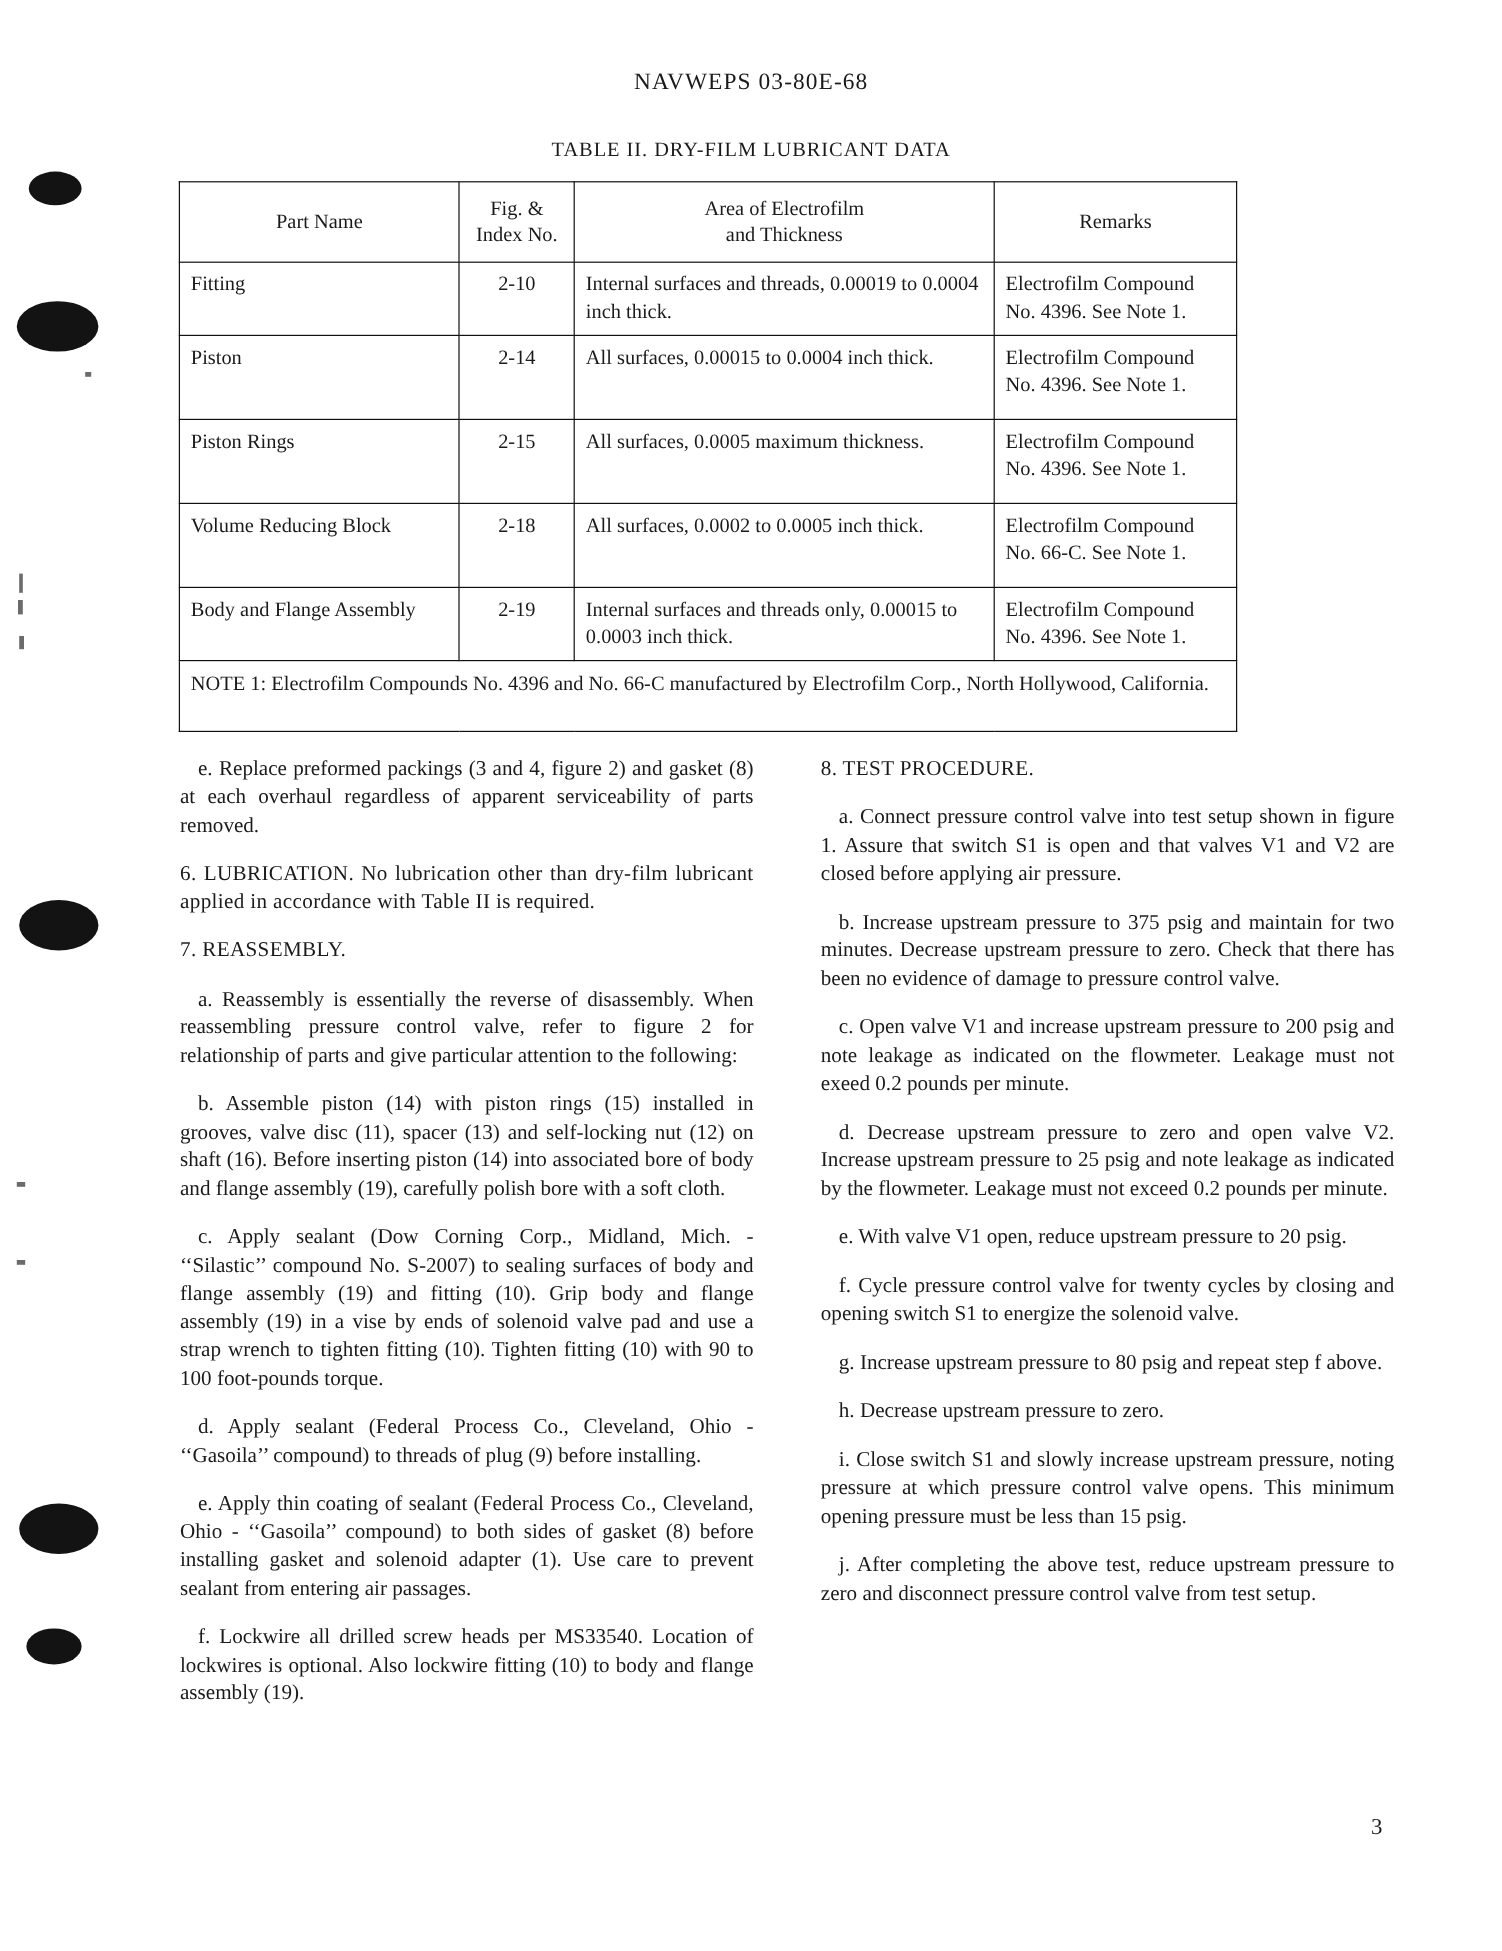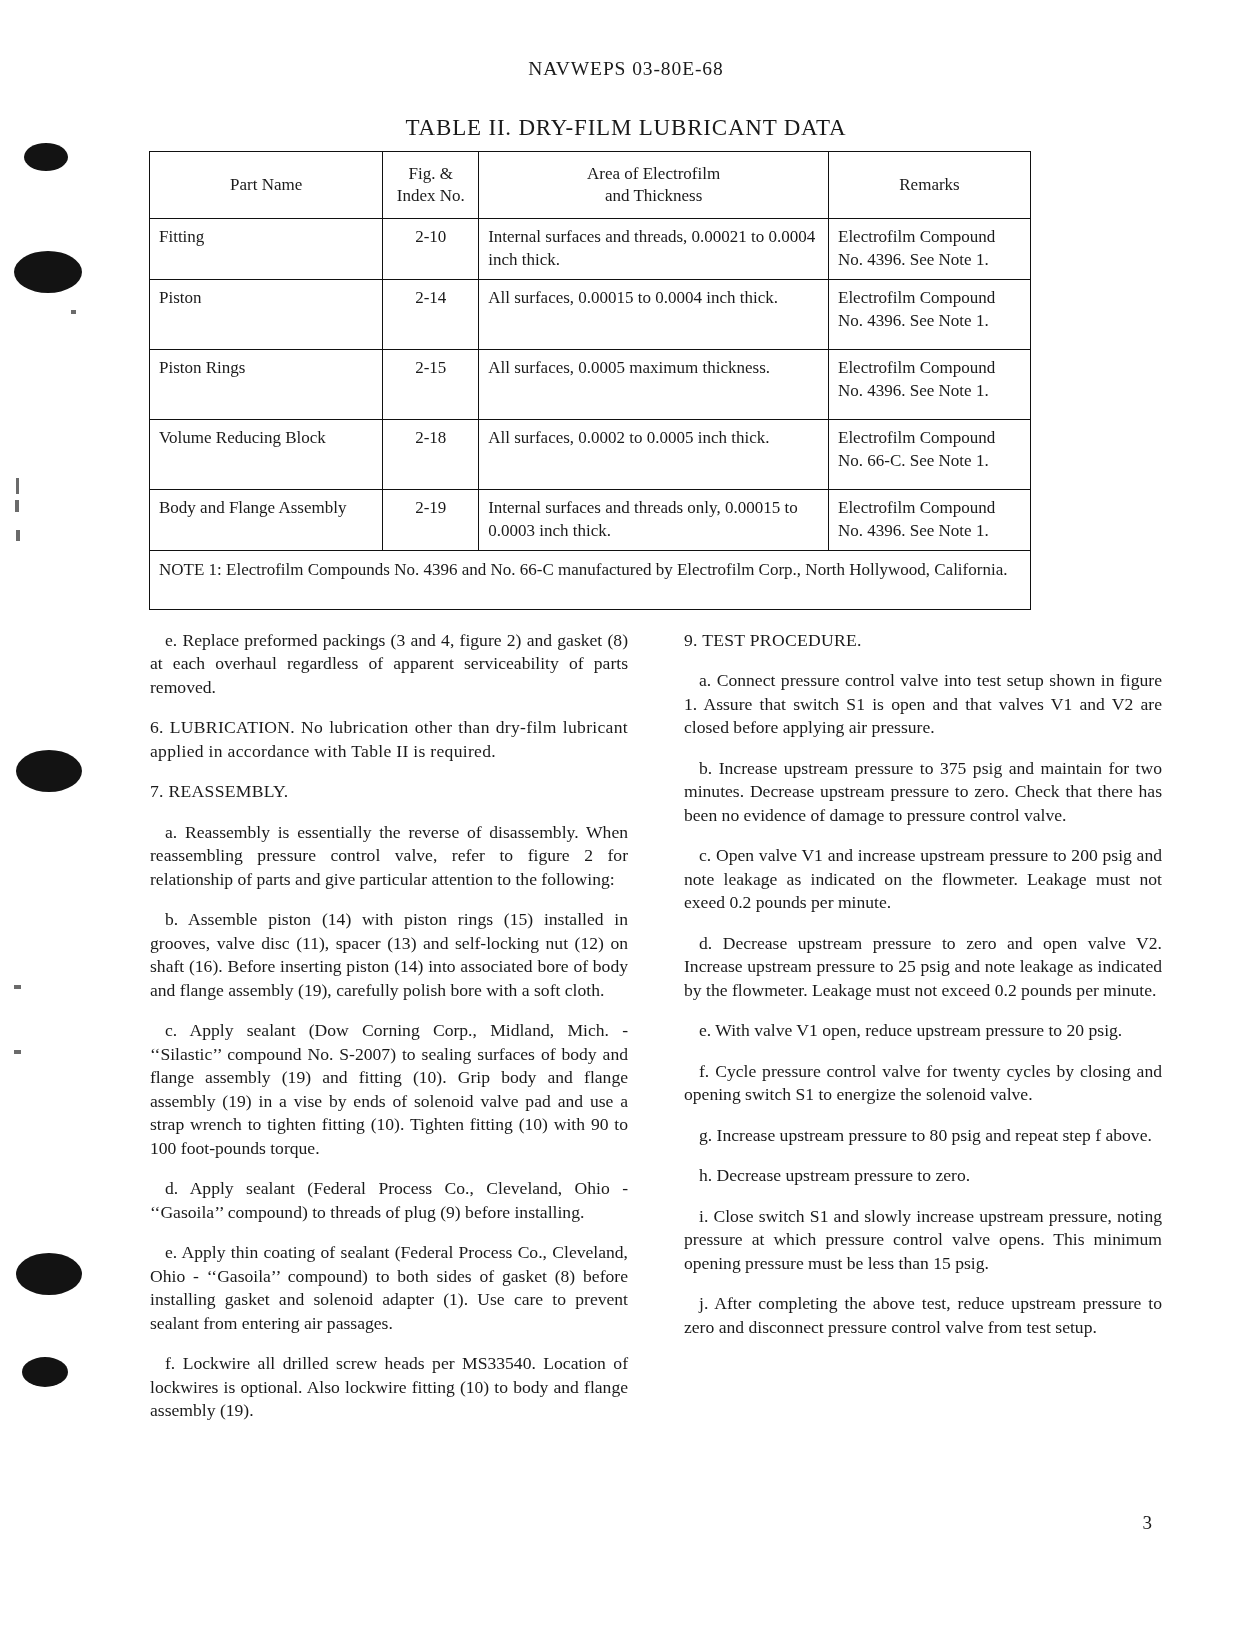--- a/index.html
+++ b/index.html
@@ -43,21 +43,21 @@
     text-align: center;
     font-size: 19.5px;
     letter-spacing: 0.9px;
   }
   .table-caption {
     position: absolute;
     top: 115px;
     left: 0;
     width: 1252px;
     text-align: center;
-    font-size: 23px;
+    font-size: 17px;
     letter-spacing: 0.8px;
   }
 
   
   .table-wrap {
     position: absolute;
     left: 149px;
     top: 151px;
     width: 882px;
   }
@@ -185,21 +185,21 @@
             <span>Area of Electrofilm</span><br>
             <span>and Thickness</span>
           </th>
           <th>Remarks</th>
         </tr>
       </thead>
       <tbody>
         <tr>
           <td class="c-part">Fitting</td>
           <td class="c-index">2-10</td>
-          <td class="c-area">Internal surfaces and threads, 0.00021 to 0.0004 inch thick.</td>
+          <td class="c-area">Internal surfaces and threads, 0.00019 to 0.0004 inch thick.</td>
           <td class="c-remark">Electrofilm Compound No. 4396.  See Note 1.</td>
         </tr>
         <tr class="tall">
           <td class="c-part">Piston</td>
           <td class="c-index">2-14</td>
           <td class="c-area">All surfaces, 0.00015 to 0.0004 inch thick.</td>
           <td class="c-remark">Electrofilm Compound No. 4396.  See Note 1.</td>
         </tr>
         <tr class="tall">
           <td class="c-part">Piston Rings</td>
@@ -236,21 +236,21 @@
       <p class="heading">7. REASSEMBLY.</p>
       <p class="indent">a. Reassembly is essentially the reverse of disassembly.   When reassembling pressure control valve, refer to figure 2 for relationship of parts and give particular attention to the following:</p>
       <p class="indent">b. Assemble piston (14) with piston rings (15) installed in grooves, valve disc (11), spacer (13) and self-locking nut (12) on shaft (16). Before inserting piston (14) into associated bore of body and flange assembly (19), carefully polish bore with a soft cloth.</p>
       <p class="indent">c. Apply sealant (Dow Corning Corp., Midland, Mich. - ‘‘Silastic’’ compound No. S-2007) to sealing surfaces of body and flange assembly (19) and fitting (10).  Grip body and flange assembly (19) in a vise by ends of solenoid valve pad and use a strap wrench to tighten fitting (10).  Tighten fitting (10) with 90 to 100 foot-pounds torque.</p>
       <p class="indent">d. Apply sealant (Federal Process Co., Cleveland, Ohio - ‘‘Gasoila’’ compound) to threads of plug (9) before installing.</p>
       <p class="indent">e. Apply thin coating of sealant (Federal Process Co., Cleveland, Ohio - ‘‘Gasoila’’ compound) to both sides of gasket (8) before installing gasket and solenoid adapter (1).   Use care to prevent sealant from entering air passages.</p>
       <p class="indent last">f. Lockwire all drilled screw heads per MS33540. Location of lockwires is optional.   Also lockwire fitting (10) to body and flange assembly (19).</p>
     </div>
 
     <div class="col right">
-      <p class="heading">9. TEST PROCEDURE.</p>
+      <p class="heading">8. TEST PROCEDURE.</p>
       <p class="indent">a. Connect pressure control valve into test setup shown in figure 1. Assure that switch S1 is open and that valves V1 and V2 are closed before applying air pressure.</p>
       <p class="indent">b. Increase upstream pressure to 375 psig and maintain for two minutes. Decrease upstream pressure to zero.  Check that there has been no evidence of damage to pressure control valve.</p>
       <p class="indent">c. Open valve V1 and increase upstream pressure to 200 psig and note leakage as indicated on the flowmeter.  Leakage must not exeed 0.2 pounds per minute.</p>
       <p class="indent">d. Decrease upstream pressure to zero and open valve V2. Increase upstream pressure to 25 psig and note leakage as indicated by the flowmeter. Leakage must not exceed 0.2 pounds per minute.</p>
       <p class="indent">e. With valve V1 open, reduce upstream pressure to 20 psig.</p>
       <p class="indent">f. Cycle pressure control valve for twenty cycles by closing and opening switch S1 to energize the solenoid valve.</p>
       <p class="indent">g. Increase upstream pressure to 80 psig and repeat step f above.</p>
       <p class="indent">h. Decrease upstream pressure to zero.</p>
       <p class="indent">i. Close switch S1 and slowly increase upstream pressure, noting pressure at which pressure control valve opens.  This minimum opening pressure must be less than 15 psig.</p>
       <p class="indent last">j. After completing the above test, reduce upstream pressure to zero and disconnect pressure control valve from test setup.</p>

